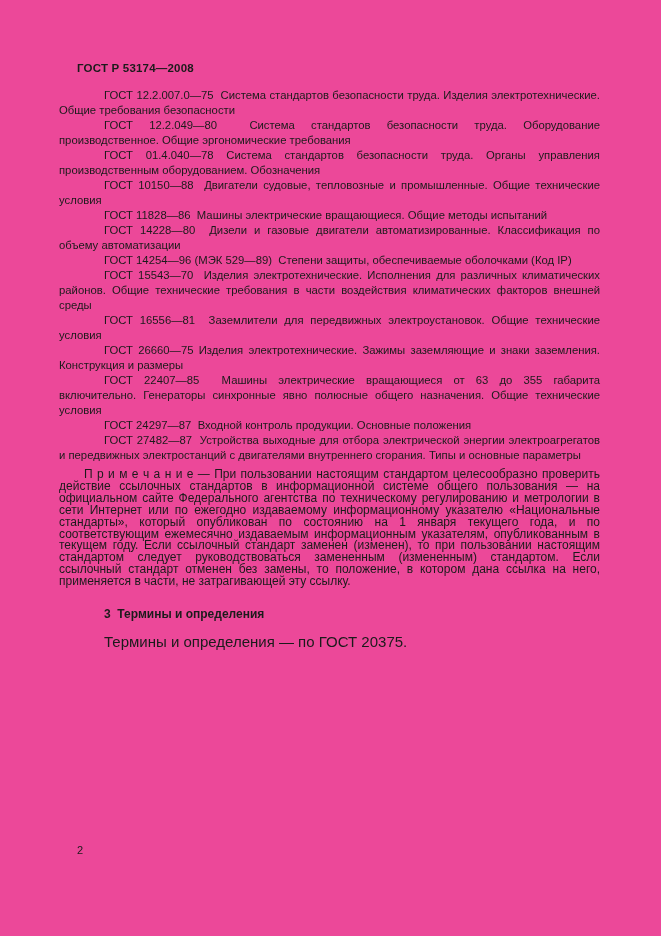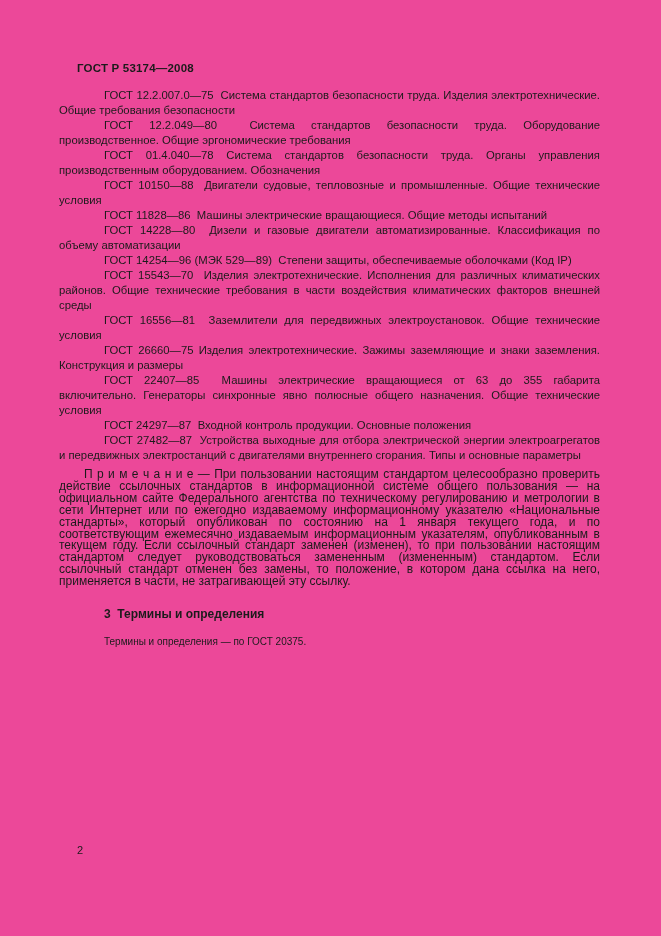--- a/index.html
+++ b/index.html
@@ -45,21 +45,21 @@
   }
   .section-heading {
     margin-top: 18px;
     font-size: 12px;
     font-weight: bold;
     text-indent: 45px;
     line-height: 16px;
   }
   .terms {
     margin-top: 13px;
-    font-size: 10px;
+    font-size: 15px;
     line-height: 14.1px;
     text-indent: 45px;
   }
   .page-number {
     position: absolute;
     left: 77px;
     top: 844px;
     font-size: 11px;
   }
 </style>

